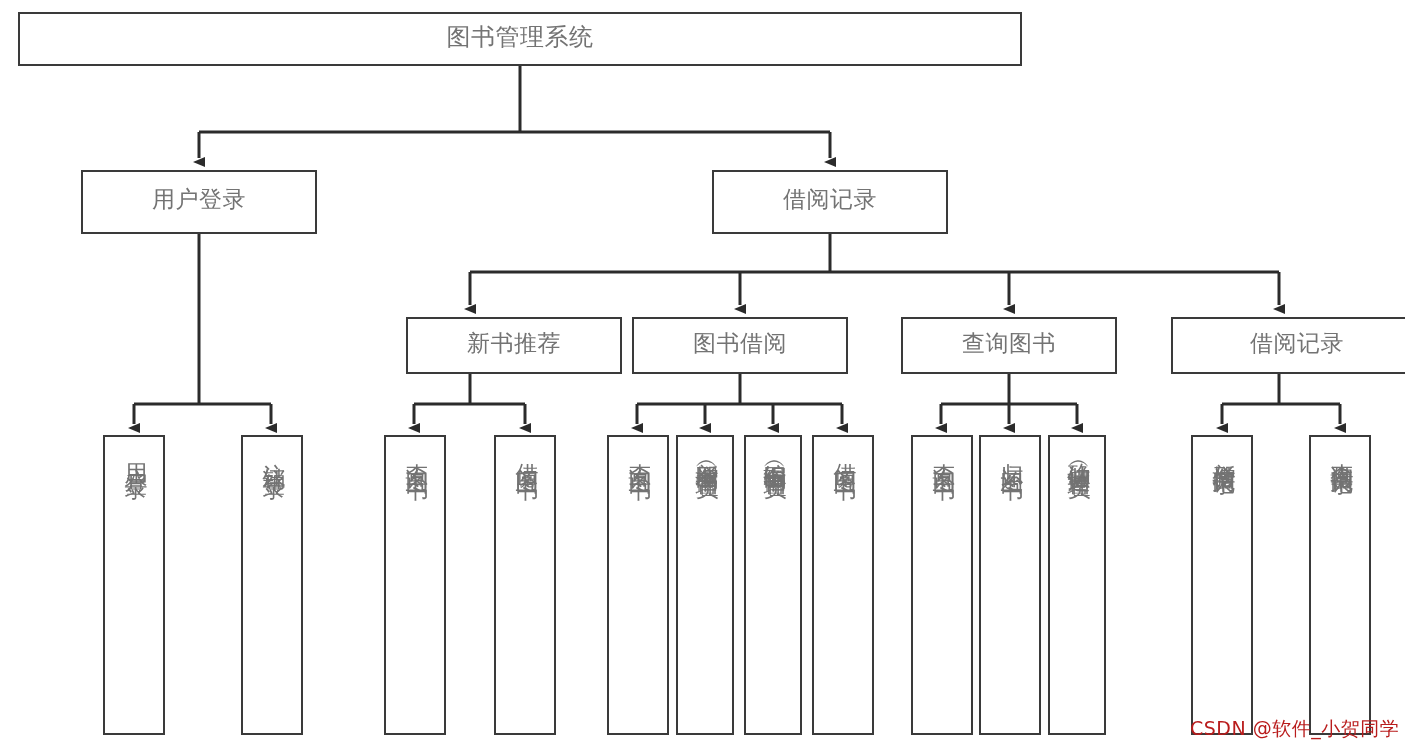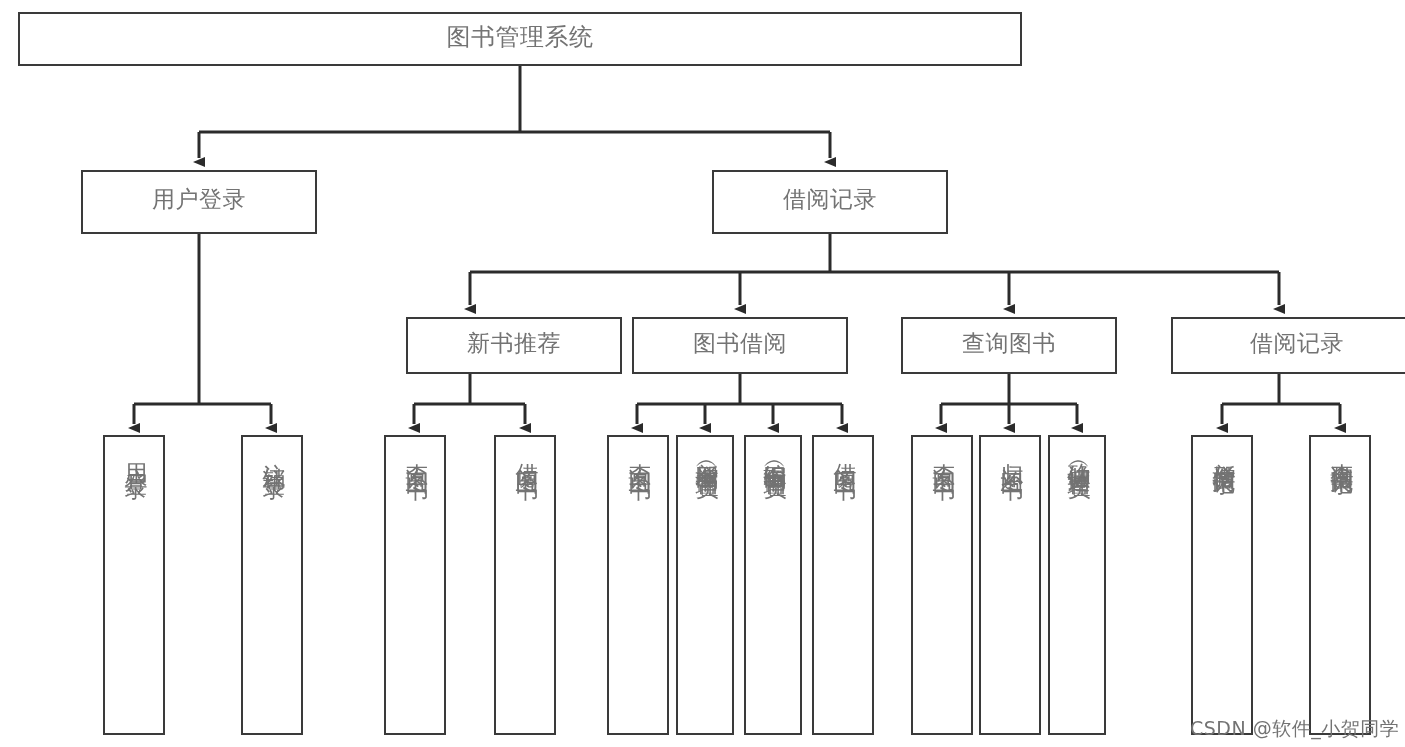--- a/index.html
+++ b/index.html
@@ -59,21 +59,21 @@
     letter-spacing: 5px;
     line-height: 1;
   }
   .node.vert.tall .node-label {
     font-size: 23px;
     letter-spacing: 2px;
   }
   .node.root .node-label { font-size: 24px; }
   .watermark {
     position: absolute;
-    color: #737373;
+    color: #b91c1c;
     font-size: 19px;
     letter-spacing: 0.5px;
     white-space: nowrap;
     user-select: none;
   }
 </style>
 </head>
 <body>
 
 <div id="diagram-root">

